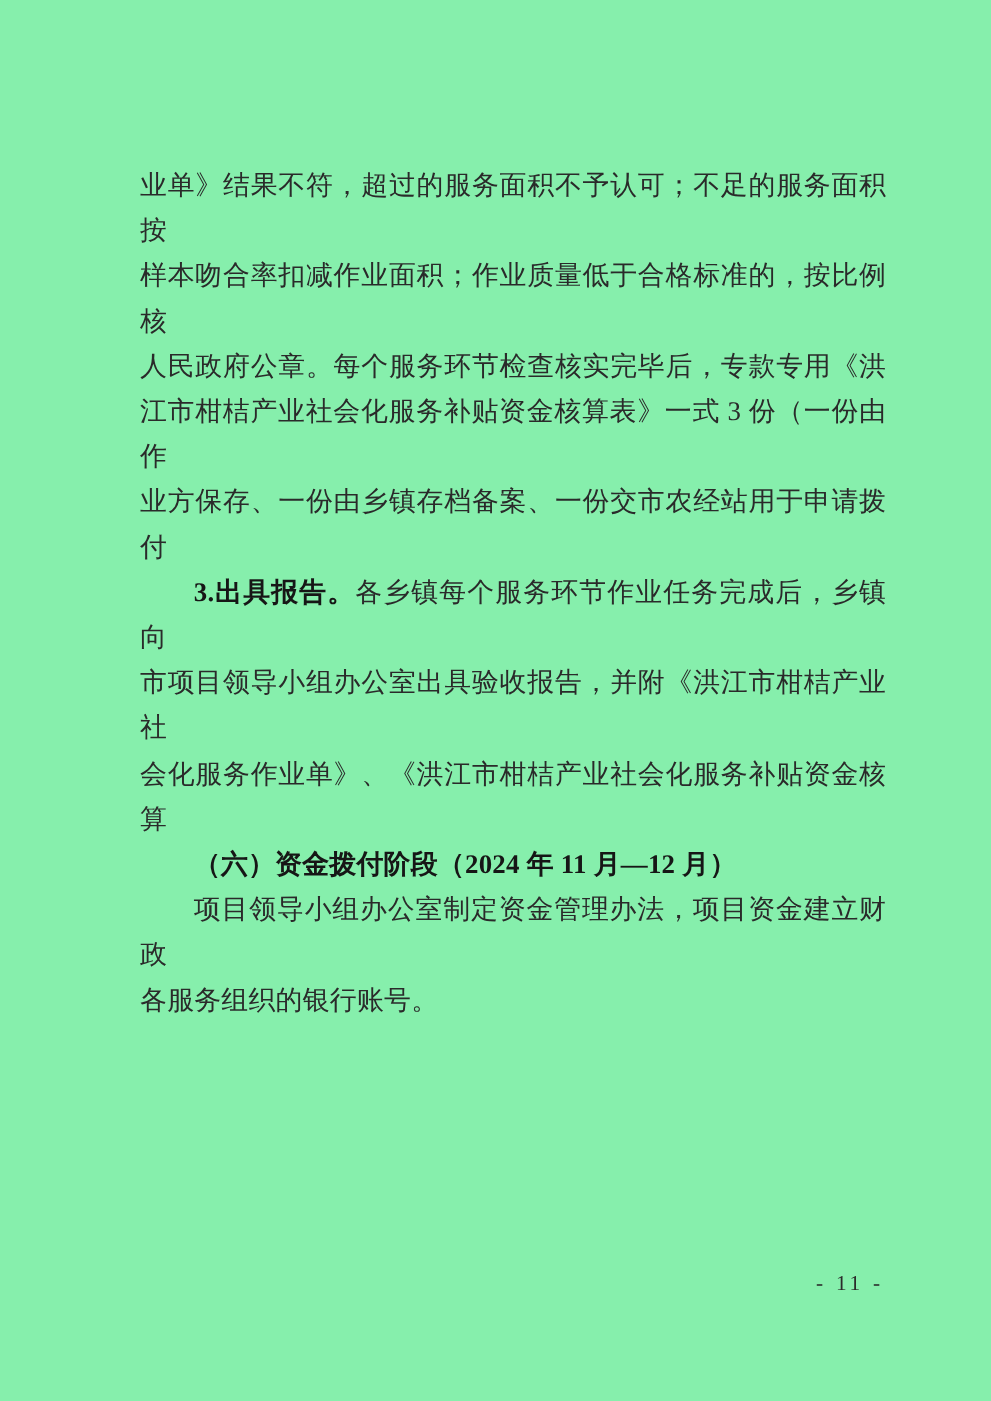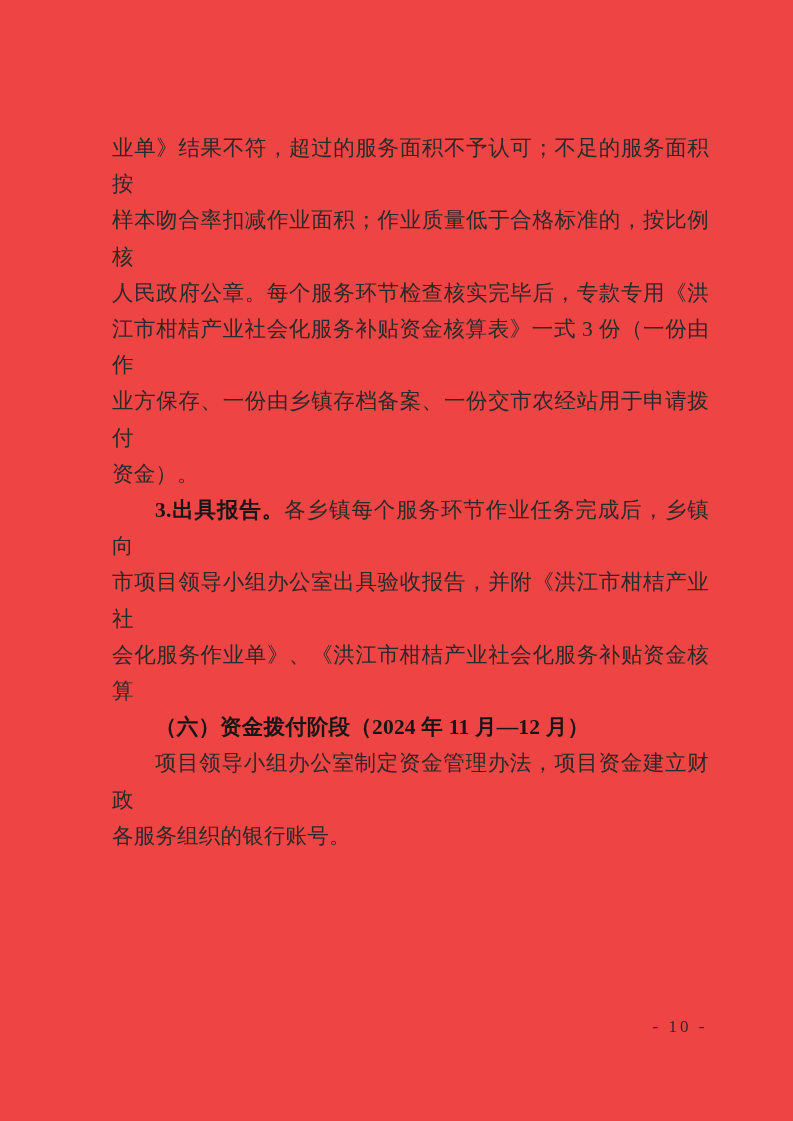--- a/index.html
+++ b/index.html
@@ -4,21 +4,21 @@
 <style>
   html, body {
     margin: 0;
     padding: 0;
     background: #ffffff;
   }
   .page {
     position: relative;
     width: 793px;
     height: 1121px;
-    background: #ef4444;
+    background: #86efac;
     overflow: hidden;
     font-family: "Liberation Serif", "DejaVu Serif", serif;
   }
   .doc-body {
     position: absolute;
     left: 112px;
     top: 130px;
     width: 597px;
     font-size: 21.5px;
     line-height: 36.2px;
@@ -55,22 +55,21 @@
 </head>
 <body>
 
 <div class="page">
   <div class="doc-body">
       <div class="doc-line full"><span class="">业单》结果不符，超过的服务面积不予认可；不足的服务面积按</span></div>
       <div class="doc-line full"><span class="">样本吻合率扣减作业面积；作业质量低于合格标准的，按比例核</span></div>
       <div class="doc-line full"><span class="">人民政府公章。每个服务环节检查核实完毕后，专款专用《洪</span></div>
       <div class="doc-line full"><span class="">江市柑桔产业社会化服务补贴资金核算表》一式 3 份（一份由作</span></div>
       <div class="doc-line full"><span class="">业方保存、一份由乡镇存档备案、一份交市农经站用于申请拨付</span></div>
-      <div class="doc-line"><span class="">资金）。</span></div>
       <div class="doc-line indent full"><span class="bold">3.出具报告。</span><span class="">各乡镇每个服务环节作业任务完成后，乡镇向</span></div>
       <div class="doc-line full"><span class="">市项目领导小组办公室出具验收报告，并附《洪江市柑桔产业社</span></div>
       <div class="doc-line full"><span class="">会化服务作业单》、《洪江市柑桔产业社会化服务补贴资金核算</span></div>
       <div class="doc-line indent"><span class="bold">（六）资金拨付阶段（2024 年 11 月—12 月）</span></div>
       <div class="doc-line indent full"><span class="">项目领导小组办公室制定资金管理办法，项目资金建立财政</span></div>
       <div class="doc-line"><span class="">各服务组织的银行账号。</span></div>
     </div>
-  <div class="page-number">- 10 -</div>
+  <div class="page-number">- 11 -</div>
 </div>
 
 </body></html>

